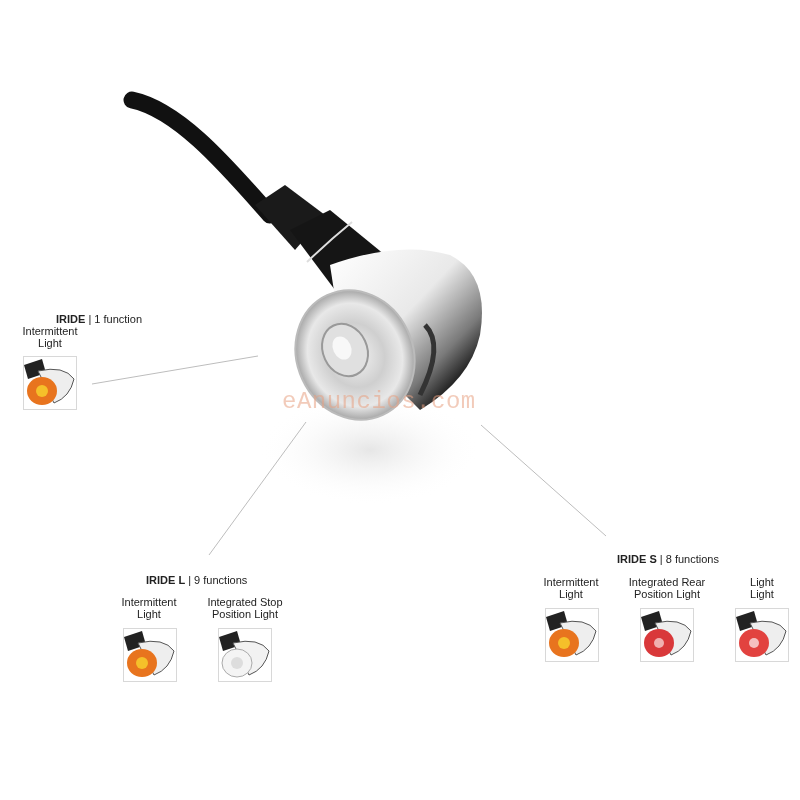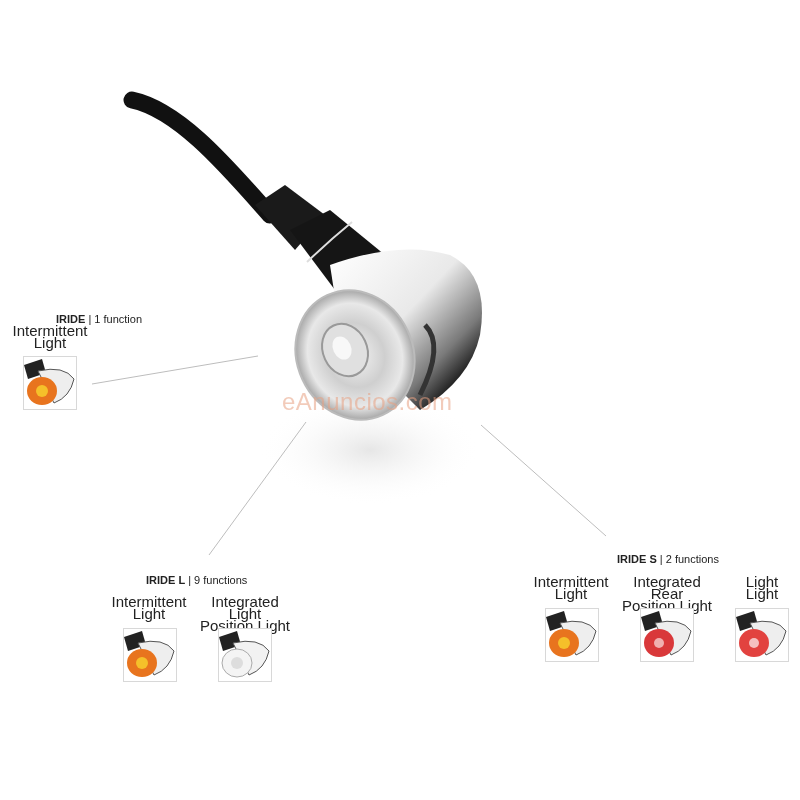--- a/index.html
+++ b/index.html
@@ -1,24 +1,24 @@
 <!DOCTYPE html>
 <html><head>
 <meta charset="utf-8">
 <style>
   html, body { margin:0; padding:0; }
   body { width:800px; height:800px; background:#ffffff; position:relative; overflow:hidden;
          font-family:"Liberation Sans", sans-serif; color:#222; }
   .abs { position:absolute; }
   .group-title { font-size:11px; white-space:nowrap; }
   .group-title b { font-weight:bold; }
-  .fn-label { font-size:15px; line-height:12px; text-align:center; position:absolute; }
+  .fn-label { font-size:11px; line-height:12px; text-align:center; position:absolute; }
   .thumb { position:absolute; width:52px; height:52px; border:1px solid #d8d8d8; background:#fff; overflow:hidden; }
   .watermark { position:absolute; left:282px; top:388px; font-size:24px; color:rgba(232,160,130,0.55);
-               font-family:Liberation Sans, sans-serif; letter-spacing:0.5px; }
+               font-family:Liberation Mono, monospace; letter-spacing:0.5px; }
 </style>
 </head>
 <body>
 
 <svg class="abs" style="left:0;top:0" width="800" height="800" viewBox="0 0 800 800">
   <defs>
     <linearGradient id="chrome" x1="0" y1="0" x2="1" y2="1">
       <stop offset="0" stop-color="#ffffff"></stop>
       <stop offset="0.45" stop-color="#e9e9e9"></stop>
       <stop offset="0.7" stop-color="#7a7a7a"></stop>
@@ -80,21 +80,21 @@
 <div class="abs group-title" style="left:146px;top:574px;">
   <b>IRIDE L</b>
   <span>|</span>
   <span>9 functions</span>
 </div>
 <div class="fn-label" style="left:108px;top:596px;width:82px;">
   <div>Intermittent</div>
     <div>Light</div>
 </div>
 <div class="fn-label" style="left:198px;top:596px;width:94px;">
-  <div>Integrated Light</div>
+  <div>Integrated Stop</div>
     <div>Position Light</div>
 </div>
 <div class="thumb" style="left:123px;top:628px;">
   <svg width="52" height="52">
       <path d="M0 8 L18 2 L22 16 L4 22 Z" fill="#222"></path>
       <path d="M14 14 Q40 8 50 22 Q46 40 30 46 Z" fill="#eee" stroke="#555"></path>
       <ellipse cx="18" cy="34" rx="15" ry="14" fill="#e8741e"></ellipse>
       <ellipse cx="18" cy="34" rx="6" ry="6" fill="#f5c02a"></ellipse>
     </svg>
 </div>
@@ -103,21 +103,21 @@
       <path d="M0 8 L18 2 L22 16 L4 22 Z" fill="#222"></path>
       <path d="M14 14 Q40 8 50 22 Q46 40 30 46 Z" fill="#f2f2f2" stroke="#555"></path>
       <ellipse cx="18" cy="34" rx="15" ry="14" fill="#f4f4f4" stroke="#aaa"></ellipse>
       <ellipse cx="18" cy="34" rx="6" ry="6" fill="#ddd"></ellipse>
     </svg>
 </div>
 
 <div class="abs group-title" style="left:617px;top:553px;">
   <b>IRIDE S</b>
   <span>|</span>
-  <span>2 functions</span>
+  <span>8 functions</span>
 </div>
 <div class="fn-label" style="left:531px;top:576px;width:80px;">
   <div>Intermittent</div>
     <div>Light</div>
 </div>
 <div class="fn-label" style="left:620px;top:576px;width:94px;text-align:center;">
   <div>Integrated Rear</div>
     <div>Position Light</div>
 </div>
 <div class="fn-label" style="left:735px;top:576px;width:54px;">

